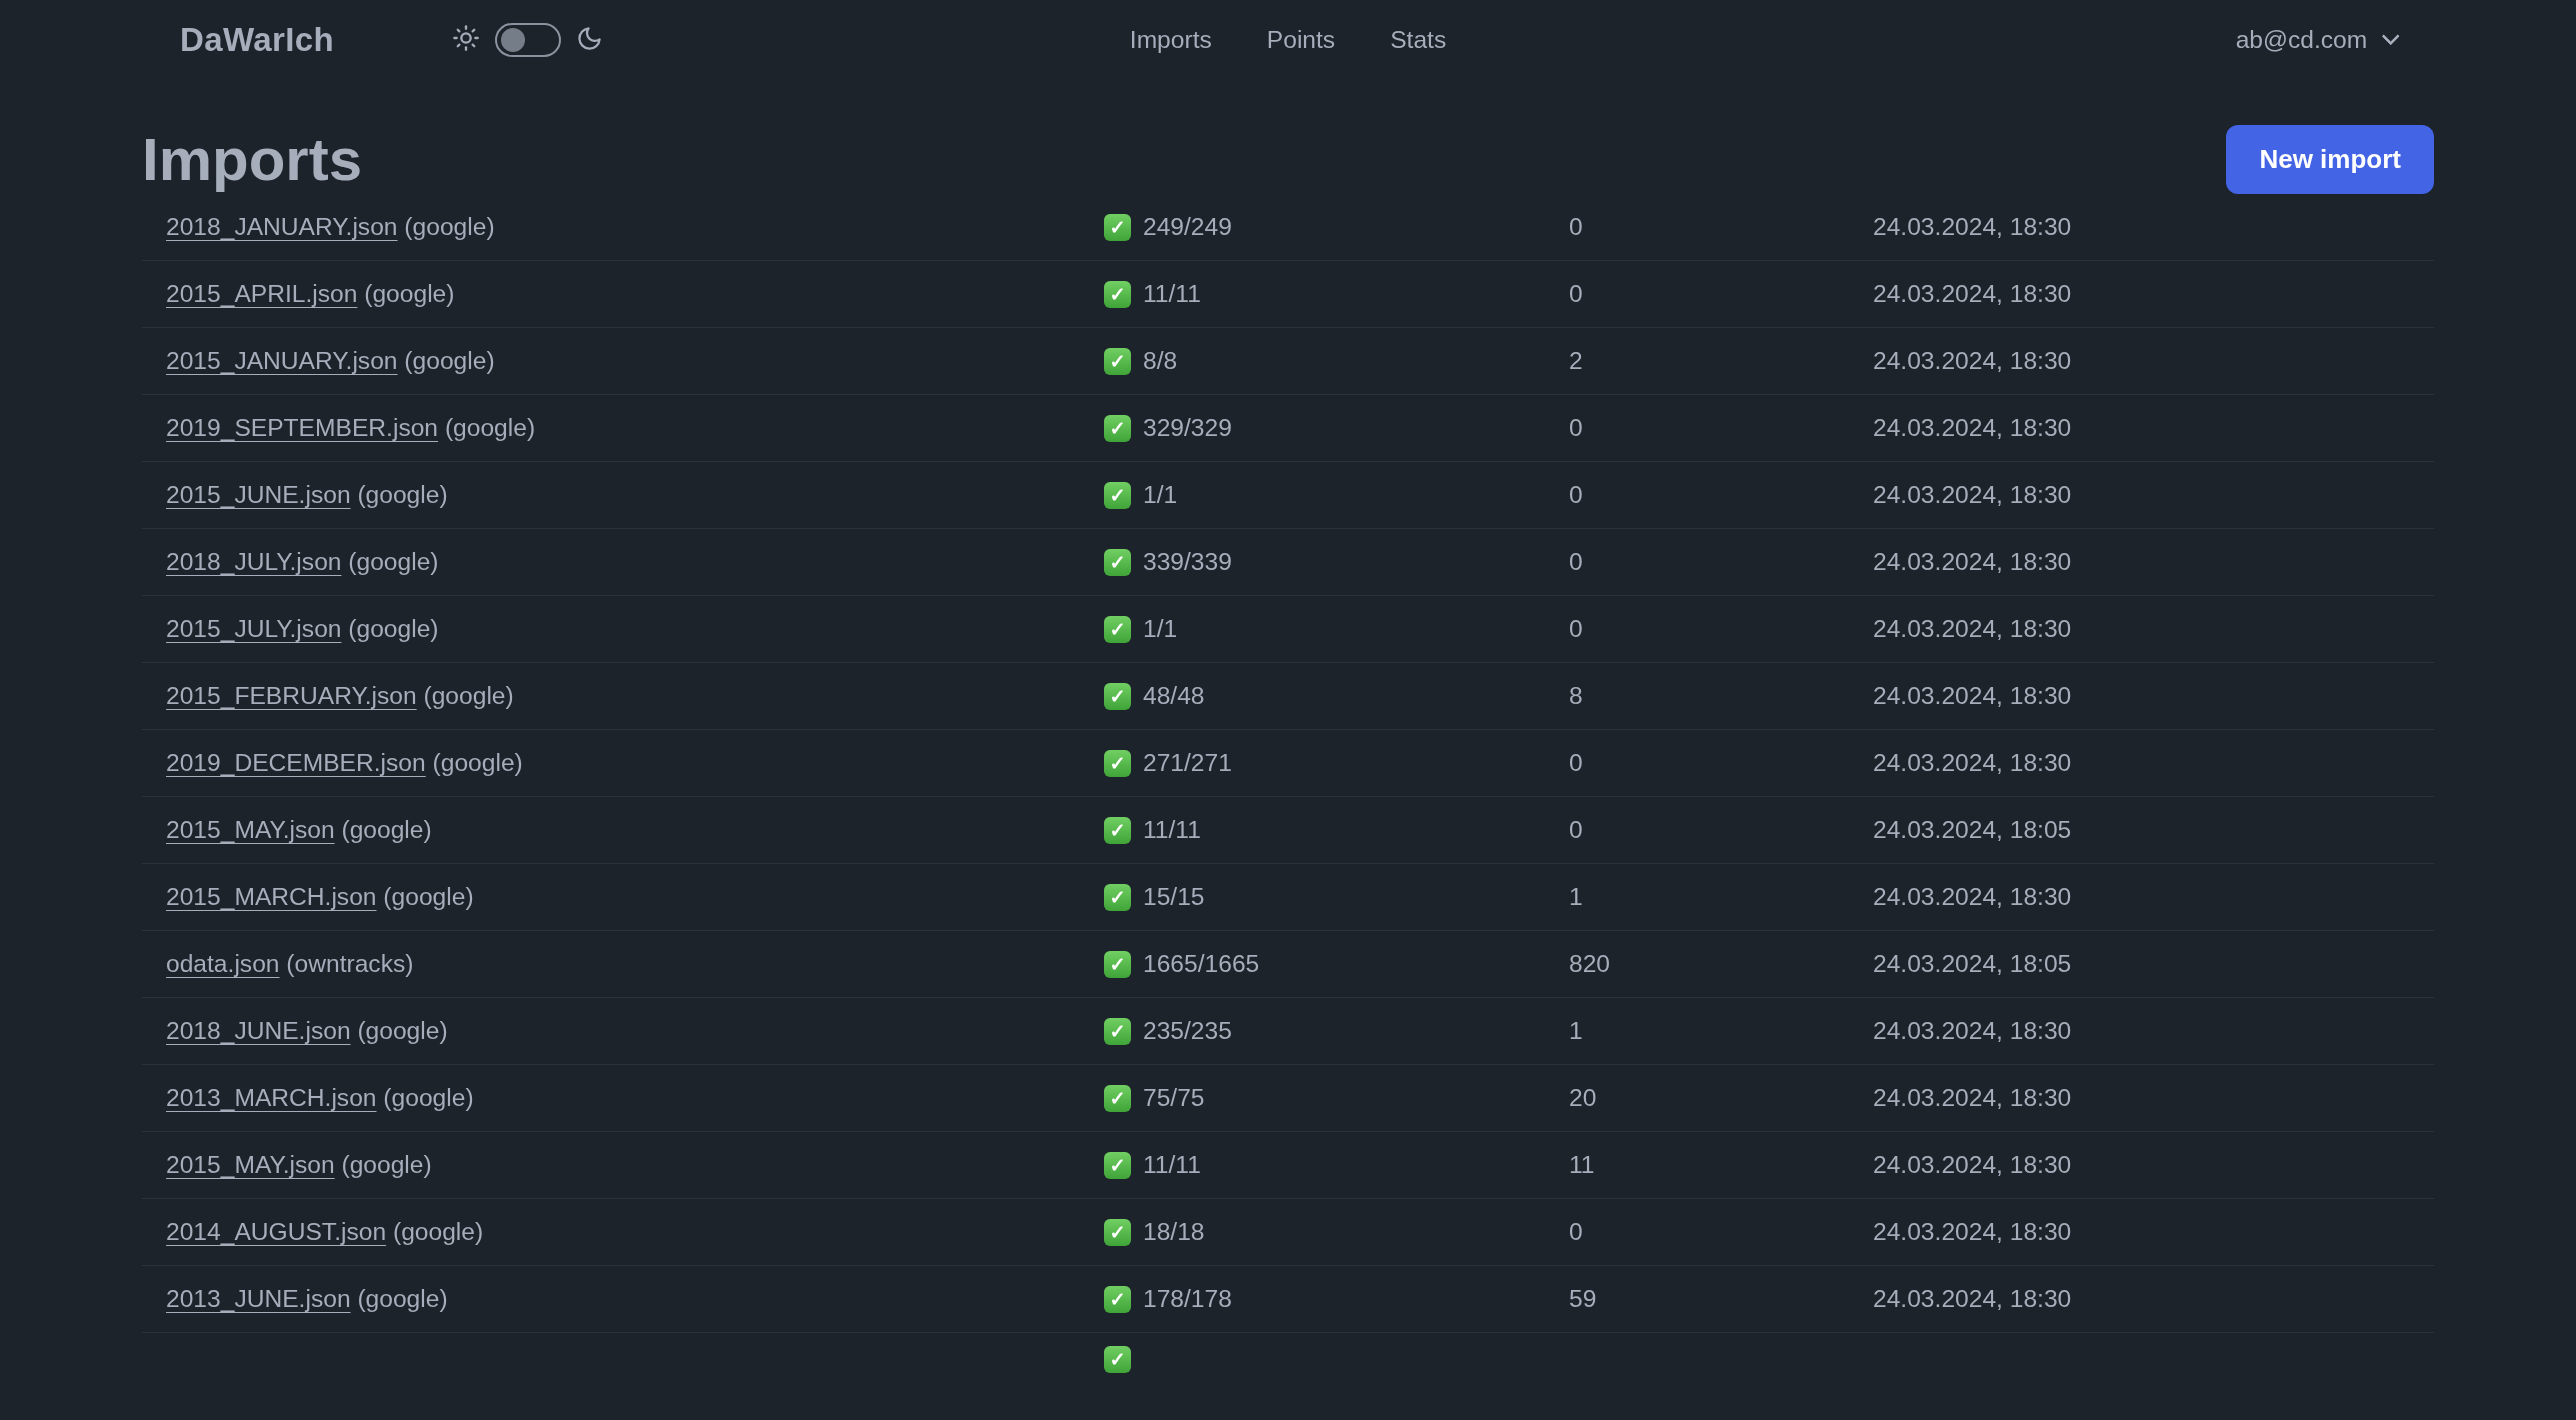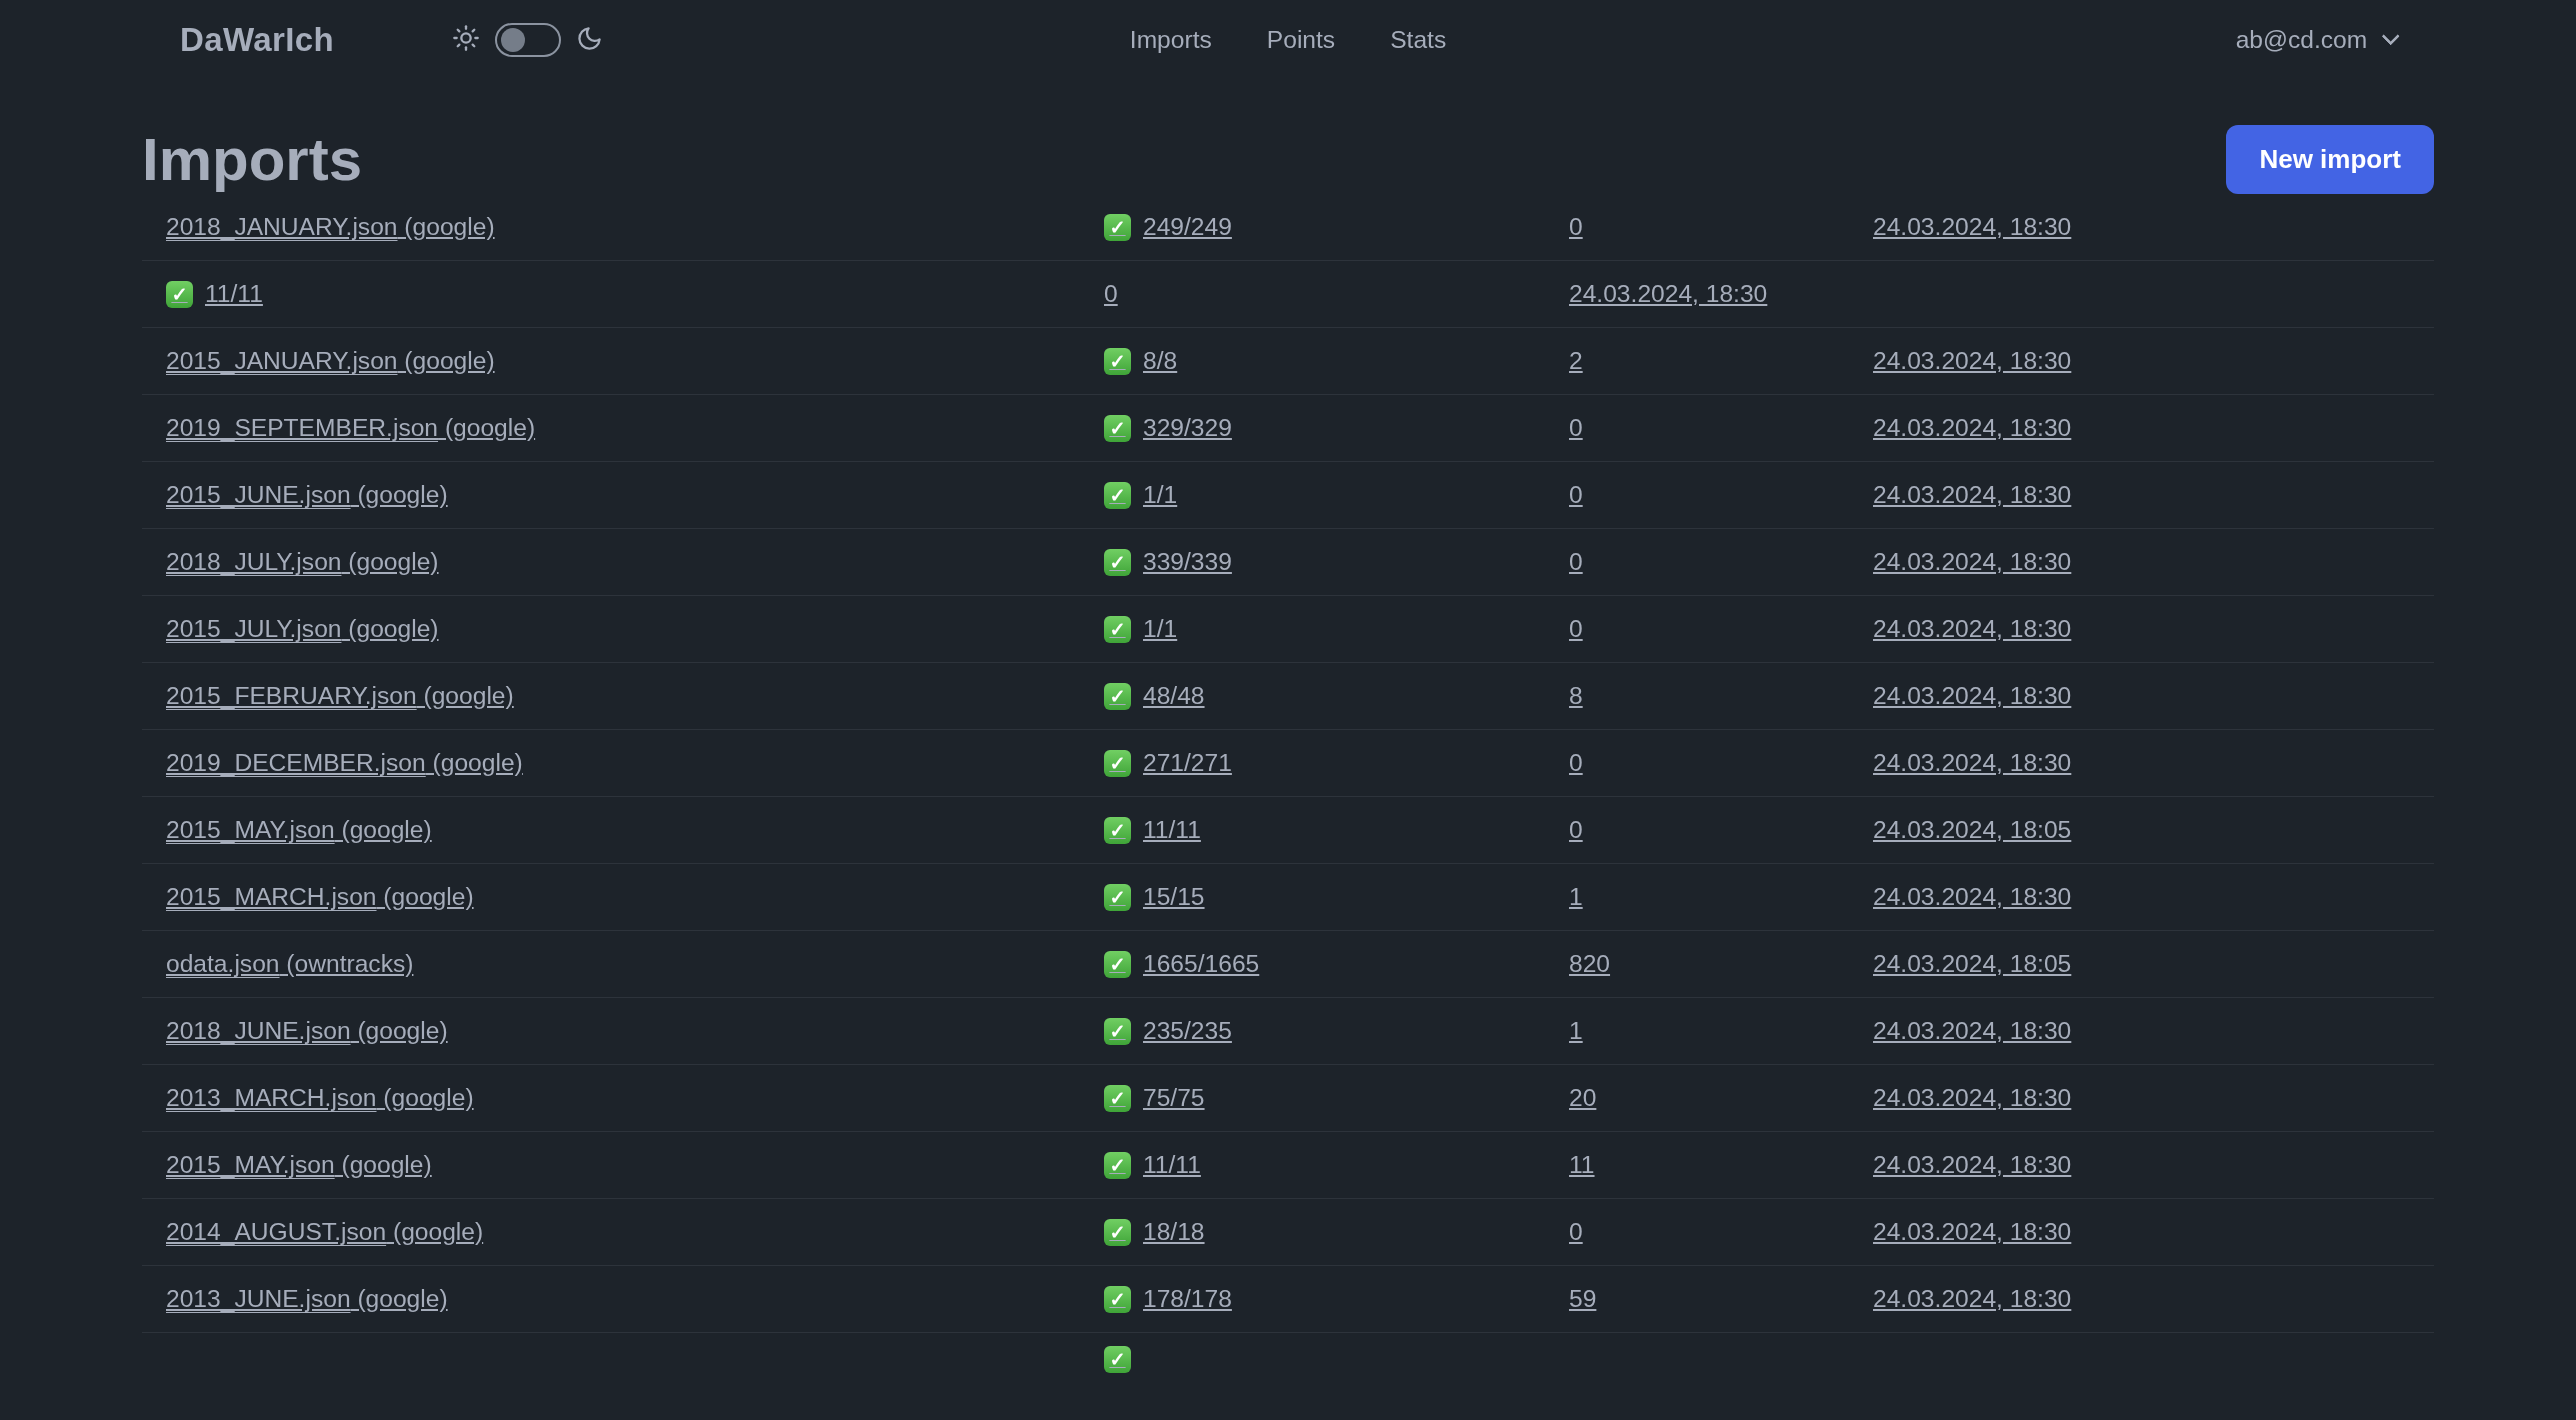--- a/index.html
+++ b/index.html
@@ -29,21 +29,21 @@
   .btn-primary {
     background:#4364e4; color:#ffffff; border:none; border-radius:12px;
     height:69px; padding:15px 33px; font-size:26px; font-weight:600;
     font-family:"Liberation Sans", sans-serif; display:flex; align-items:center; cursor:pointer;
   }
 
   
   .grid-cols { display:grid; grid-template-columns:938px 465px 304px 1fr; padding-left:24px; }
   .thead { height:64px; align-items:center; font-size:20px; font-weight:700; color:#7e8692;
            border-bottom:1.5px solid rgba(166,173,187,.12); }
-  .row { height:67px; align-items:center; font-size:24.6px; border-bottom:1.5px solid rgba(166,173,187,.12);text-decoration:underline; }
+  .row { height:67px; align-items:center; font-size:24.6px; border-bottom:1.5px solid rgba(166,173,187,.12); }
   .cell { white-space:nowrap; overflow:hidden; }
   .file-link { color:#a6adbb; text-decoration:underline; text-underline-offset:4.5px; text-decoration-thickness:1.5px; cursor:pointer; }
   .processed { display:flex; align-items:center; gap:12px; }
   .check {
     width:27px; height:27px; border-radius:6px; flex:0 0 27px;
     background:linear-gradient(180deg,#71cf63,#3fa438);
     color:#ffffff; font-size:19.4px; font-weight:700;
     display:flex; align-items:center; justify-content:center;
   }
   .row.partial { border-bottom:none; align-items:start; }
@@ -102,20 +102,21 @@
         <div class="grid-cols row">
           <div class="cell"><a class="file-link">2018_JANUARY.json</a><span> (google)</span></div>
           <div class="cell processed">
             <span class="check">✓</span>
             <span>249/249</span>
           </div>
           <div class="cell">0</div>
           <div class="cell">24.03.2024, 18:30</div>
         </div>
         <div class="grid-cols row">
+          <div class="cell"><a class="file-link">2015_APRIL.json</a><span> (google)</span></div>
           <div class="cell processed">
             <span class="check">✓</span>
             <span>11/11</span>
           </div>
           <div class="cell">0</div>
           <div class="cell">24.03.2024, 18:30</div>
         </div>
         <div class="grid-cols row">
           <div class="cell"><a class="file-link">2015_JANUARY.json</a><span> (google)</span></div>
           <div class="cell processed">

